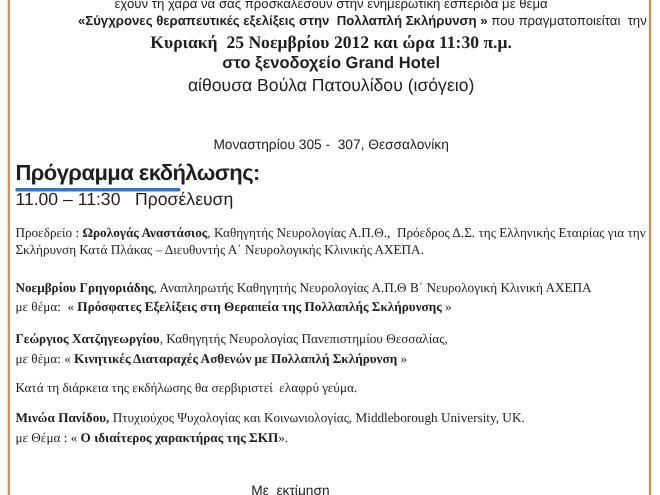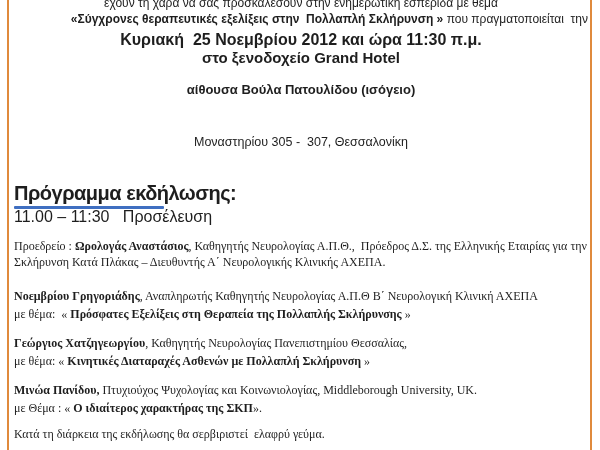--- a/index.html
+++ b/index.html
@@ -18,27 +18,27 @@
   .border-line.left  { left: 7px; }
   .border-line.right { left: 590px; }
 
   .content { position: absolute; left: 14px; right: 12px; top: 0; }
 
   p { margin: 0; white-space: pre-wrap; }
   .c { text-align: center; }
 
   .intro-line1 { font-size: 12px; line-height: 15px; margin-top: -4px; }
   .intro-line2 { font-size: 12px; line-height: 16px; text-align: right; }
-  .date  { font-size: 16px; line-height: 19px; font-weight: 700; margin-top: 3px; }
+  .date  { font-size: 16px; line-height: 19px; font-weight: 700; margin-top: 3px; font-family: Liberation Serif, serif; }
   .venue { font-size: 15px; line-height: 18px; font-weight: 700; }
-  .hall  { font-size: 13px; line-height: 16px; font-weight: 700; margin-top: 15px; }
+  .hall  { font-size: 16px; line-height: 16px; font-weight: 400; margin-top: 4px; }
   .addr  { font-size: 12.5px; line-height: 15px; margin-top: 37px; }
 
   h2.program-title {
-    margin: 32px 0 0 0;
+    margin: 8px 0 0 0;
     font-size: 20px; line-height: 22px;
     font-weight: 700; letter-spacing: -0.5px;
     white-space: pre-wrap;
   }
   .title-underline {
     width: 150px; height: 3px; background: #3f6fc1; margin-top: 2px;
     border-radius: 1px;
   }
   .sched { font-size: 16px; line-height: 15px; }
 
@@ -79,23 +79,23 @@
     <div class="title-underline"></div>
 
     <p class="sched">11.00 – 11:30   Προσέλευση</p>
 
     <p class="para"><span>Προεδρείο : </span><b>Ωρολογάς Αναστάσιος</b><span>, Καθηγητής Νευρολογίας Α.Π.Θ.,  Πρόεδρος Δ.Σ. της Ελληνικής Εταιρίας για την Σκλήρυνση Κατά Πλάκας – Διευθυντής Α΄ Νευρολογικής Κλινικής ΑΧΕΠΑ.</span></p>
 
     <p class="para speaker sp1"><b>Νοεμβρίου Γρηγοριάδης</b><span>, Αναπληρωτής Καθηγητής Νευρολογίας Α.Π.Θ Β΄ Νευρολογική Κλινική ΑΧΕΠΑ</span><br><span>με θέμα:  « </span><b>Πρόσφατες Εξελίξεις στη Θεραπεία της Πολλαπλής Σκλήρυνσης</b><span> »</span></p>
 
     <p class="para speaker sp2"><b>Γεώργιος Χατζηγεωργίου</b><span>, Καθηγητής Νευρολογίας Πανεπιστημίου Θεσσαλίας,</span><br><span>με θέμα: « </span><b>Κινητικές Διαταραχές Ασθενών με Πολλαπλή Σκλήρυνση</b><span> »</span></p>
 
+    <p class="para meal">Κατά τη διάρκεια της εκδήλωσης θα σερβιριστεί  ελαφρύ γεύμα.</p>
+
     <p class="para speaker sp3"><b>Μινώα Πανίδου,</b><span> Πτυχιούχος Ψυχολογίας και Κοινωνιολογίας, Middleborough University, UK.</span><br><span>με Θέμα : « </span><b>Ο ιδιαίτερος χαρακτήρας της ΣΚΠ</b><span>».</span></p>
-
-    <p class="para meal">Κατά τη διάρκεια της εκδήλωσης θα σερβιριστεί  ελαφρύ γεύμα.</p>
 
     <div class="closing">
       <p>Με  εκτίμηση</p>
       <p>Ο  Πρόεδρος του Δ.Σ.</p>
     </div>
 
   </div>
 </div>
 
 </body></html>

